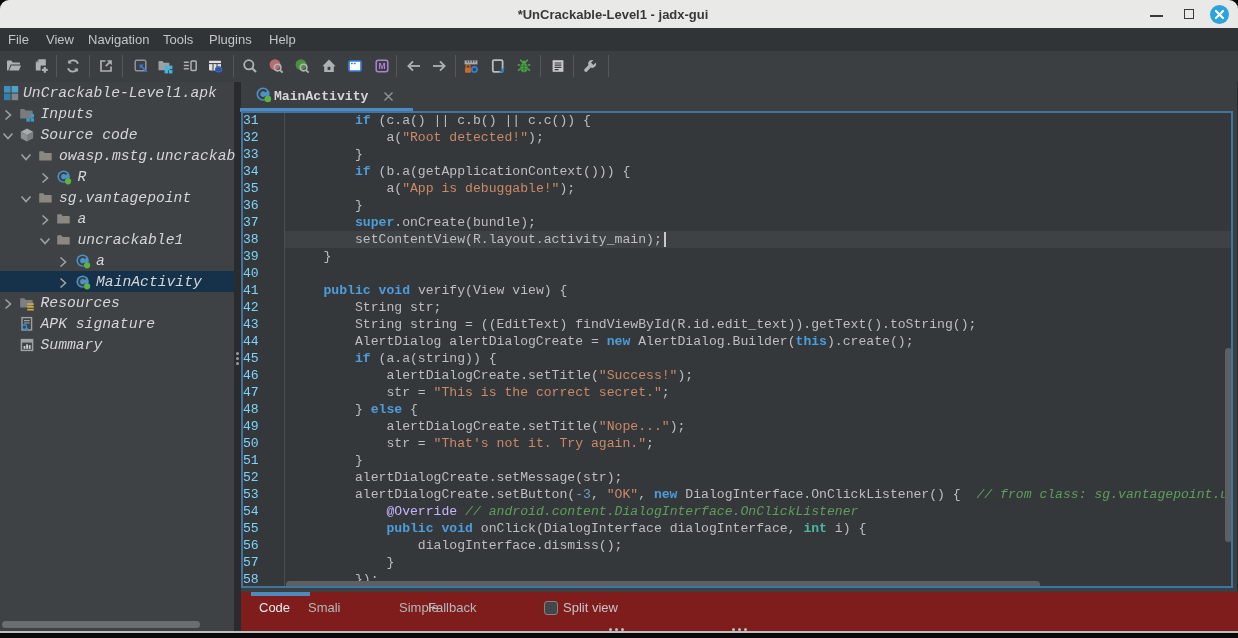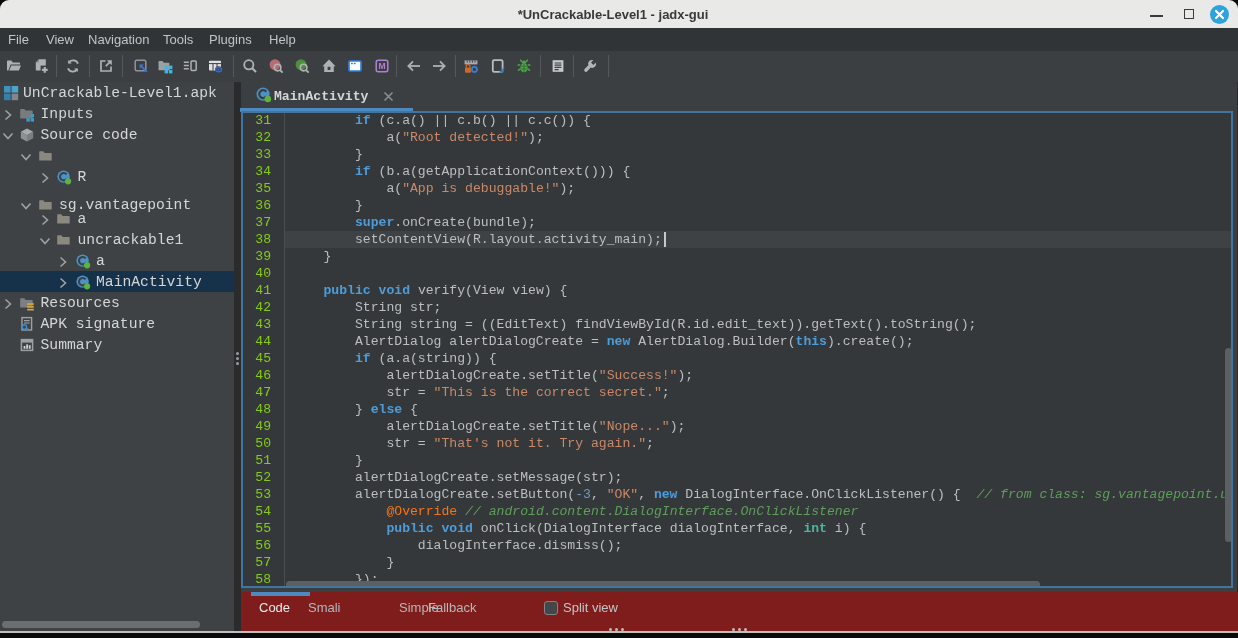--- a/index.html
+++ b/index.html
@@ -17,29 +17,29 @@
   .ticon{position:absolute;top:7px;width:16px;height:16px;}
   
   #tree{left:0;top:82px;width:234px;height:549px;background:#3e4244;}
   #divider{left:234px;top:82px;width:7px;height:549px;background:#292b2d;}
   #tabbar{left:241px;top:82px;width:997px;height:29px;background:#3c3f41;}
   #tabuline{left:240px;top:108px;width:173px;height:4px;background:#4e8ac2;}
   #editor{left:241px;top:111px;width:992px;height:477px;background:#35383a;border:2px solid #41759f;box-sizing:border-box;overflow:hidden;}
   #rightedge{left:1237px;top:82px;width:1px;height:549px;background:#2a2c2e;}
   #bottomstrip{left:241px;top:592px;width:997px;height:39px;background:#7f1d1d;}
   
-  #gutter{position:absolute;left:0px;top:-1.5px;width:28px;text-align:right;font-family:"Liberation Mono",monospace;font-size:13.125px;line-height:17px;color:#84cc16;white-space:pre;margin:0;}
+  #gutter{position:absolute;left:0px;top:-1.5px;width:28px;font-family:"Liberation Mono",monospace;font-size:13.125px;line-height:17px;color:#7dd3fc;white-space:pre;margin:0;}
   #gutsep{position:absolute;left:40.5px;top:0;width:1px;height:477px;background:#4a4e50;}
   #curline{position:absolute;left:41px;top:117.5px;width:949px;height:17px;background:#3e4245;}
   #code{position:absolute;left:49px;top:-1.5px;font-family:"Liberation Mono",monospace;font-size:13.125px;line-height:17px;color:#bcbec0;white-space:pre;margin:0;}
   #code .k{color:#4d9ddb;font-weight:bold;}
   #code .t{color:#4db6a2;font-weight:bold;}
   #code .s{color:#cb8968;}
   #code .c{color:#5f9e5c;font-style:italic;}
-  #code .a{color:#f97316;}
+  #code .a{color:#c4b5fd;}
   #code .n{color:#699bc6;}
   #cursor{position:absolute;left:421px;top:118.5px;width:2px;height:15px;background:#c6c8ca;}
   #vthumb{position:absolute;left:982px;top:235px;width:7px;height:194px;background:#5c6062;border-radius:4px;}
   #hthumb{position:absolute;left:43px;top:468px;width:754px;height:7px;background:#5c6062;border-radius:4px;}
   #emark{position:absolute;left:989px;top:61px;width:4px;height:12px;background:#8f9294;}
   
   .trow{position:absolute;left:0;width:234px;height:21px;font-family:"Liberation Mono",monospace;font-size:14.7px;color:#d4d6d8;white-space:nowrap;}
   .trow .lbl{position:absolute;top:0;line-height:21px;}
   .trow svg{position:absolute;top:2px;}
   #selrow{position:absolute;left:0;top:271px;width:234px;height:21px;background:#16324a;}
@@ -196,21 +196,21 @@
     <div class="tsep" style="left:573px;"></div>
     <svg class="ticon" style="left:582px;" viewBox="0 0 16 16">
         <path d="M13.8 4.6a3.9 3.9 0 0 1-5.1 5L5 13.4a1.7 1.7 0 0 1-2.4-2.4l3.8-3.7a3.9 3.9 0 0 1 5-5.1L9 4.6l2.4 2.4z" fill="#b3b6b8"></path>
       </svg>
     <div class="tsep" style="left:608px;"></div>
   </div>
 
   <div class="abs" id="tree"></div>
   <div class="abs" id="selrow"></div>
   <div class="abs" id="divider"></div>
-  <div class="abs" id="treerows" style="left:0;top:82.5px;width:224px;height:280px;">
+  <div class="abs" id="treerows" style="left:0;top:82.5px;width:224px;height:280px;font-style:italic;">
       <div class="trow" style="top:0px;">
         <svg style="left:3px;top:2.5px;" width="16" height="16" viewBox="0 0 16 16">
           <g>
             <rect x="1" y="1" width="6.6" height="6.6" fill="#4191bd"></rect>
             <rect x="8.6" y="1" width="6.6" height="6.6" fill="#4fa3c9"></rect>
             <rect x="1" y="8.6" width="6.6" height="6.6" fill="#357fab"></rect>
             <rect x="8.6" y="8.6" width="6.6" height="6.6" fill="#83868a"></rect>
           </g>
         </svg>
         <span class="lbl" style="left:23px;">UnCrackable-Level1.apk</span>
@@ -240,33 +240,34 @@
         </svg>
         <span class="lbl" style="left:40.5px;">Source code</span>
       </div>
       <div class="trow" style="top:63px;">
         <svg style="left:18px;top:3px;" width="16" height="16" viewBox="0 0 16 16">
           <polyline points="3.5,5.5 8,10.5 12.5,5.5" fill="none" stroke="#9ea2a4" stroke-width="1.6"></polyline>
         </svg>
         <svg style="left:37.5px;top:2.5px;" width="16" height="16" viewBox="0 0 16 16">
           <path d="M1.2 4c0-.4.3-.7.7-.7h3.4l1.3 1.6h6.4c.4 0 .7.3.7.7v6.8H1.2z" fill="#8b897f"></path>
         </svg>
+        <span class="lbl" style="left:59px;">owasp.mstg.uncrackab</span>
       </div>
       <div class="trow" style="top:84px;">
         <svg style="left:36.5px;top:3px;" width="16" height="16" viewBox="0 0 16 16">
           <polyline points="5.5,3.5 10.5,8 5.5,12.5" fill="none" stroke="#9ea2a4" stroke-width="1.6"></polyline>
         </svg>
         <svg style="left:56px;top:2.5px;" width="16" height="16" viewBox="0 0 16 16">
           <circle cx="7.6" cy="7.6" r="6.2" fill="#4b92c6"></circle>
           <path d="M10.6 5.4a3.7 3.7 0 1 0 .1 4.4" fill="none" stroke="#3e4244" stroke-width="2.1"></path>
           <circle cx="12.1" cy="12.3" r="3.1" fill="#5cb33f"></circle>
         </svg>
         <span class="lbl" style="left:77.5px;">R</span>
       </div>
-      <div class="trow" style="top:112px;">
+      <div class="trow" style="top:105px;">
         <svg style="left:18px;top:3px;" width="16" height="16" viewBox="0 0 16 16">
           <polyline points="3.5,5.5 8,10.5 12.5,5.5" fill="none" stroke="#9ea2a4" stroke-width="1.6"></polyline>
         </svg>
         <svg style="left:37.5px;top:2.5px;" width="16" height="16" viewBox="0 0 16 16">
           <path d="M1.2 4c0-.4.3-.7.7-.7h3.4l1.3 1.6h6.4c.4 0 .7.3.7.7v6.8H1.2z" fill="#8b897f"></path>
         </svg>
         <span class="lbl" style="left:59px;">sg.vantagepoint</span>
       </div>
       <div class="trow" style="top:126px;">
         <svg style="left:36.5px;top:3px;" width="16" height="16" viewBox="0 0 16 16">

